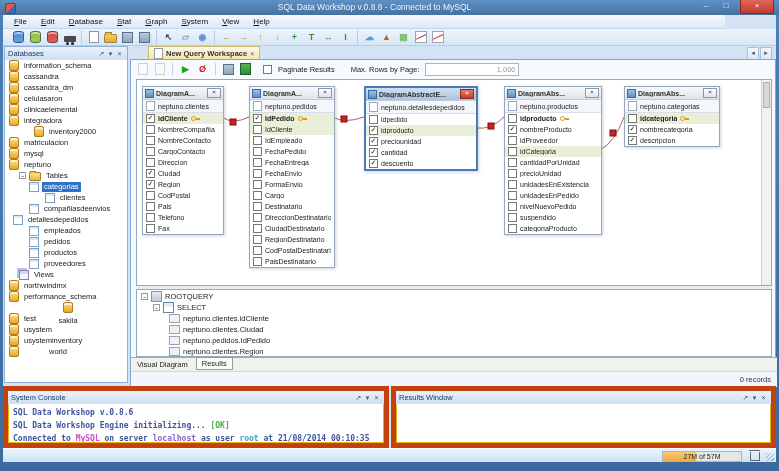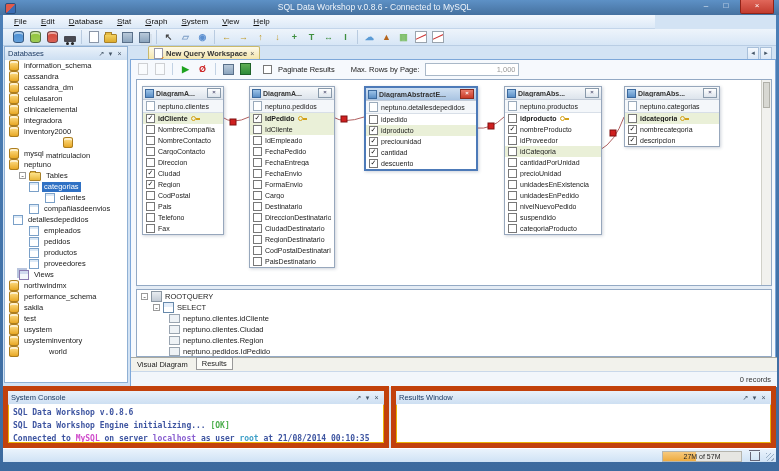--- a/index.html
+++ b/index.html
@@ -12,21 +12,21 @@
   .wtitle{position:absolute;left:60px;right:90px;top:2px;text-align:center;font-size:8.5px;color:#eef4fb;
     white-space:nowrap;overflow:hidden;}
   .winbtn{position:absolute;top:0;height:13px;text-align:center;font-size:8px;line-height:12px;color:#e8f0fa;}
   .winbtn.min{right:64px;width:18px;}
   .winbtn.max{right:44px;width:18px;}
   .winbtn.close{right:5px;width:32px;background:linear-gradient(#e0675a,#c23b2e);border:1px solid #8f2318;
     border-top:none;color:#fff;border-radius:0 0 2px 2px;}
   
   .body{position:absolute;left:3px;top:15px;width:773px;height:447px;background:#d3e3f4;}
   
-  .menubar{position:absolute;left:0;top:0;width:652px;height:14px;background:linear-gradient(#f4f8fd,#dce9f7);
+  .menubar{position:absolute;left:0;top:0;width:722px;height:14px;background:linear-gradient(#f4f8fd,#dce9f7);
     border-bottom:1px solid #c3d5ea;display:flex;align-items:center;padding-left:4px;box-sizing:border-box;}
   .menu-item{font-size:8px;color:#111;padding:0 7px;line-height:13px;}
   
   .toolbar{position:absolute;left:0;top:14px;width:773px;height:17px;background:linear-gradient(#eef4fb,#d7e6f6);
     border-bottom:1px solid #b9cde4;display:flex;align-items:center;padding-left:4px;box-sizing:border-box;}
   .tgroup{display:flex;align-items:center;gap:2px;padding:0 4px;}
   .tgroup+.tgroup{border-left:1px solid #b9cbe0;}
   .tbtn{width:15px;height:14px;display:flex;align-items:center;justify-content:center;}
   .tbtn.dis{opacity:.4;filter:grayscale(1);}
   .glyph{font-size:9px;line-height:10px;font-weight:bold;}
@@ -272,25 +272,25 @@
             <span class="lbl">celulasaron</span>
           </div>
           <div class="trow" style="padding-left: 4px;">
             <span class="tic-db"></span>
             <span class="lbl">clinicaelemental</span>
           </div>
           <div class="trow" style="padding-left: 4px;">
             <span class="tic-db"></span>
             <span class="lbl">integradora</span>
           </div>
-          <div class="trow" style="padding-left: 4px;">
+          <div class="trow" style="padding-left: 4px; margin-left: 25px;">
             <span class="tic-db"></span>
             <span class="lbl">inventory2000</span>
           </div>
-          <div class="trow" style="padding-left: 4px; flex-direction: column;">
+          <div class="trow" style="padding-left: 4px;">
             <span class="tic-db"></span>
             <span class="lbl">matriculacion</span>
           </div>
           <div class="trow" style="padding-left: 4px;">
             <span class="tic-db"></span>
             <span class="lbl">mysql</span>
           </div>
           <div class="trow" style="padding-left: 4px;">
             <span class="tic-db"></span>
             <span class="lbl">neptuno</span>
@@ -337,21 +337,21 @@
             <span class="lbl">Views</span>
           </div>
           <div class="trow" style="padding-left: 4px;">
             <span class="tic-db"></span>
             <span class="lbl">northwindmx</span>
           </div>
           <div class="trow" style="padding-left: 4px;">
             <span class="tic-db"></span>
             <span class="lbl">performance_schema</span>
           </div>
-          <div class="trow" style="padding-left: 4px;">
+          <div class="trow" style="padding-left: 4px; flex-direction: column;">
             <span class="tic-db"></span>
             <span class="lbl">sakila</span>
           </div>
           <div class="trow" style="padding-left: 4px;">
             <span class="tic-db"></span>
             <span class="lbl">test</span>
           </div>
           <div class="trow" style="padding-left: 4px;">
             <span class="tic-db"></span>
             <span class="lbl">usystem</span>
@@ -673,25 +673,25 @@
           <div class="qrow" style="padding-left: 32px;">
             <span class="qic-col"></span>
             <span class="qlbl">neptuno.clientes.idCliente</span>
           </div>
           <div class="qrow" style="padding-left: 32px;">
             <span class="qic-col"></span>
             <span class="qlbl">neptuno.clientes.Ciudad</span>
           </div>
           <div class="qrow" style="padding-left: 32px;">
             <span class="qic-col"></span>
-            <span class="qlbl">neptuno.clientes.Region</span>
+            <span class="qlbl">neptuno.pedidos.IdPedido</span>
           </div>
           <div class="qrow" style="padding-left: 32px;">
             <span class="qic-col"></span>
-            <span class="qlbl">neptuno.pedidos.IdPedido</span>
+            <span class="qlbl">neptuno.clientes.Region</span>
           </div>
         </div>
 
       <div class="bottom-tabs">
         <span class="btab">Visual Diagram</span>
         <span class="btab boxed">Results</span>
       </div>
       <div class="records-row">
         <span class="records">0 records</span>
       </div>

